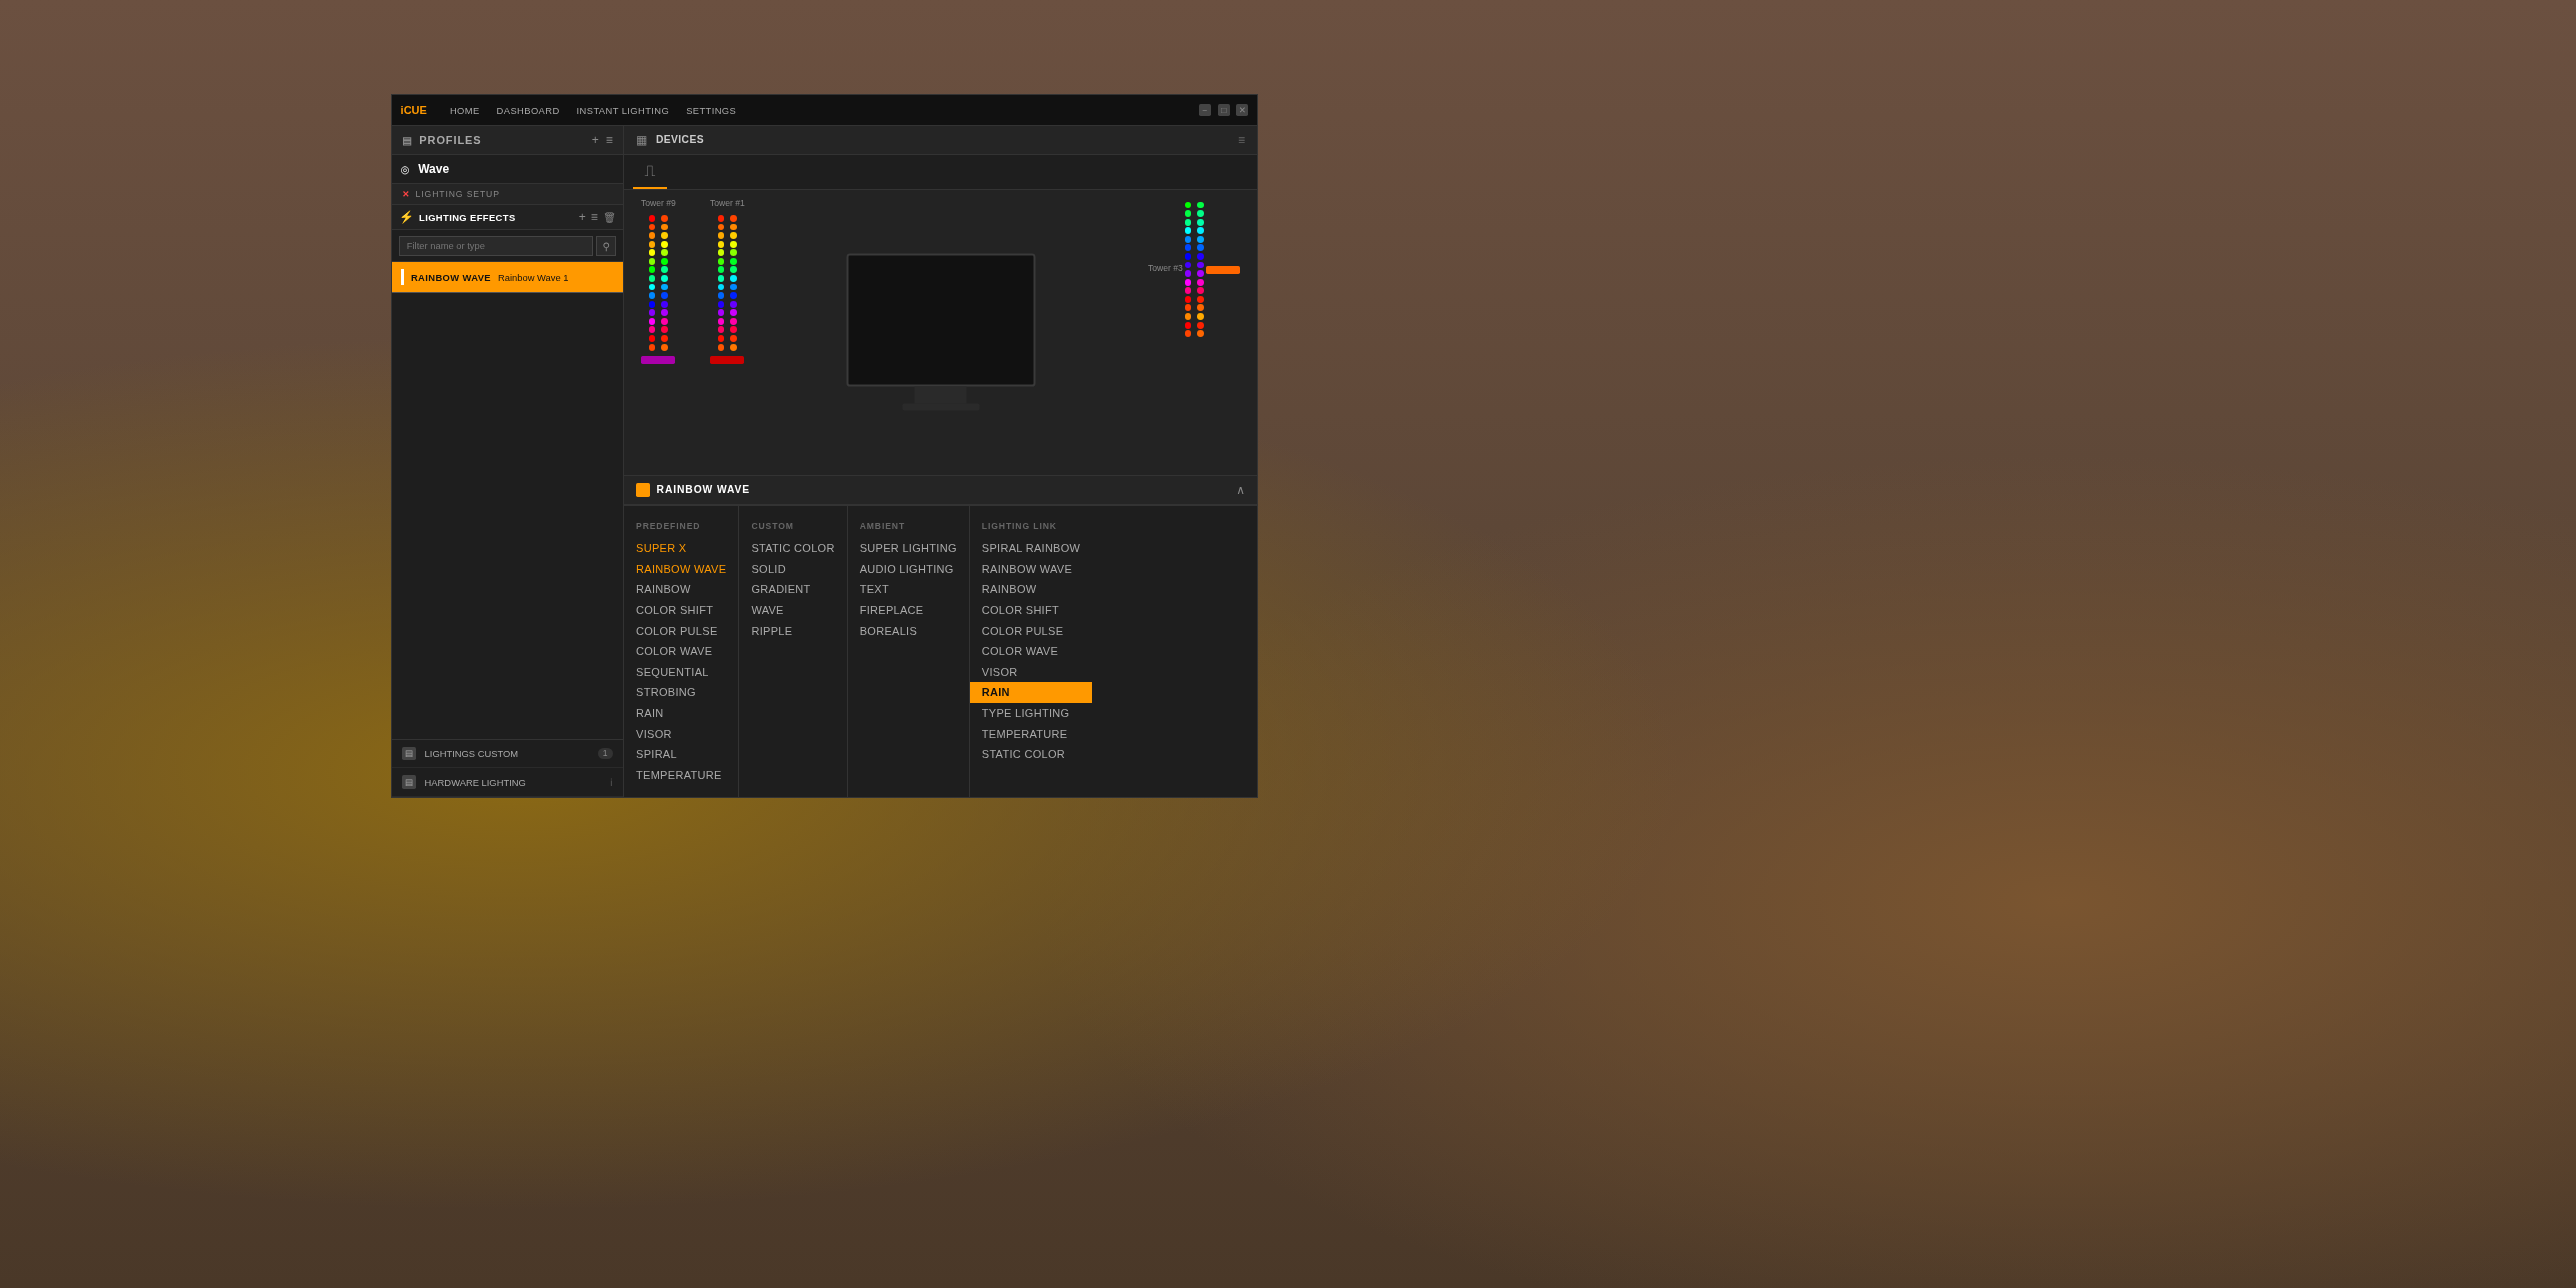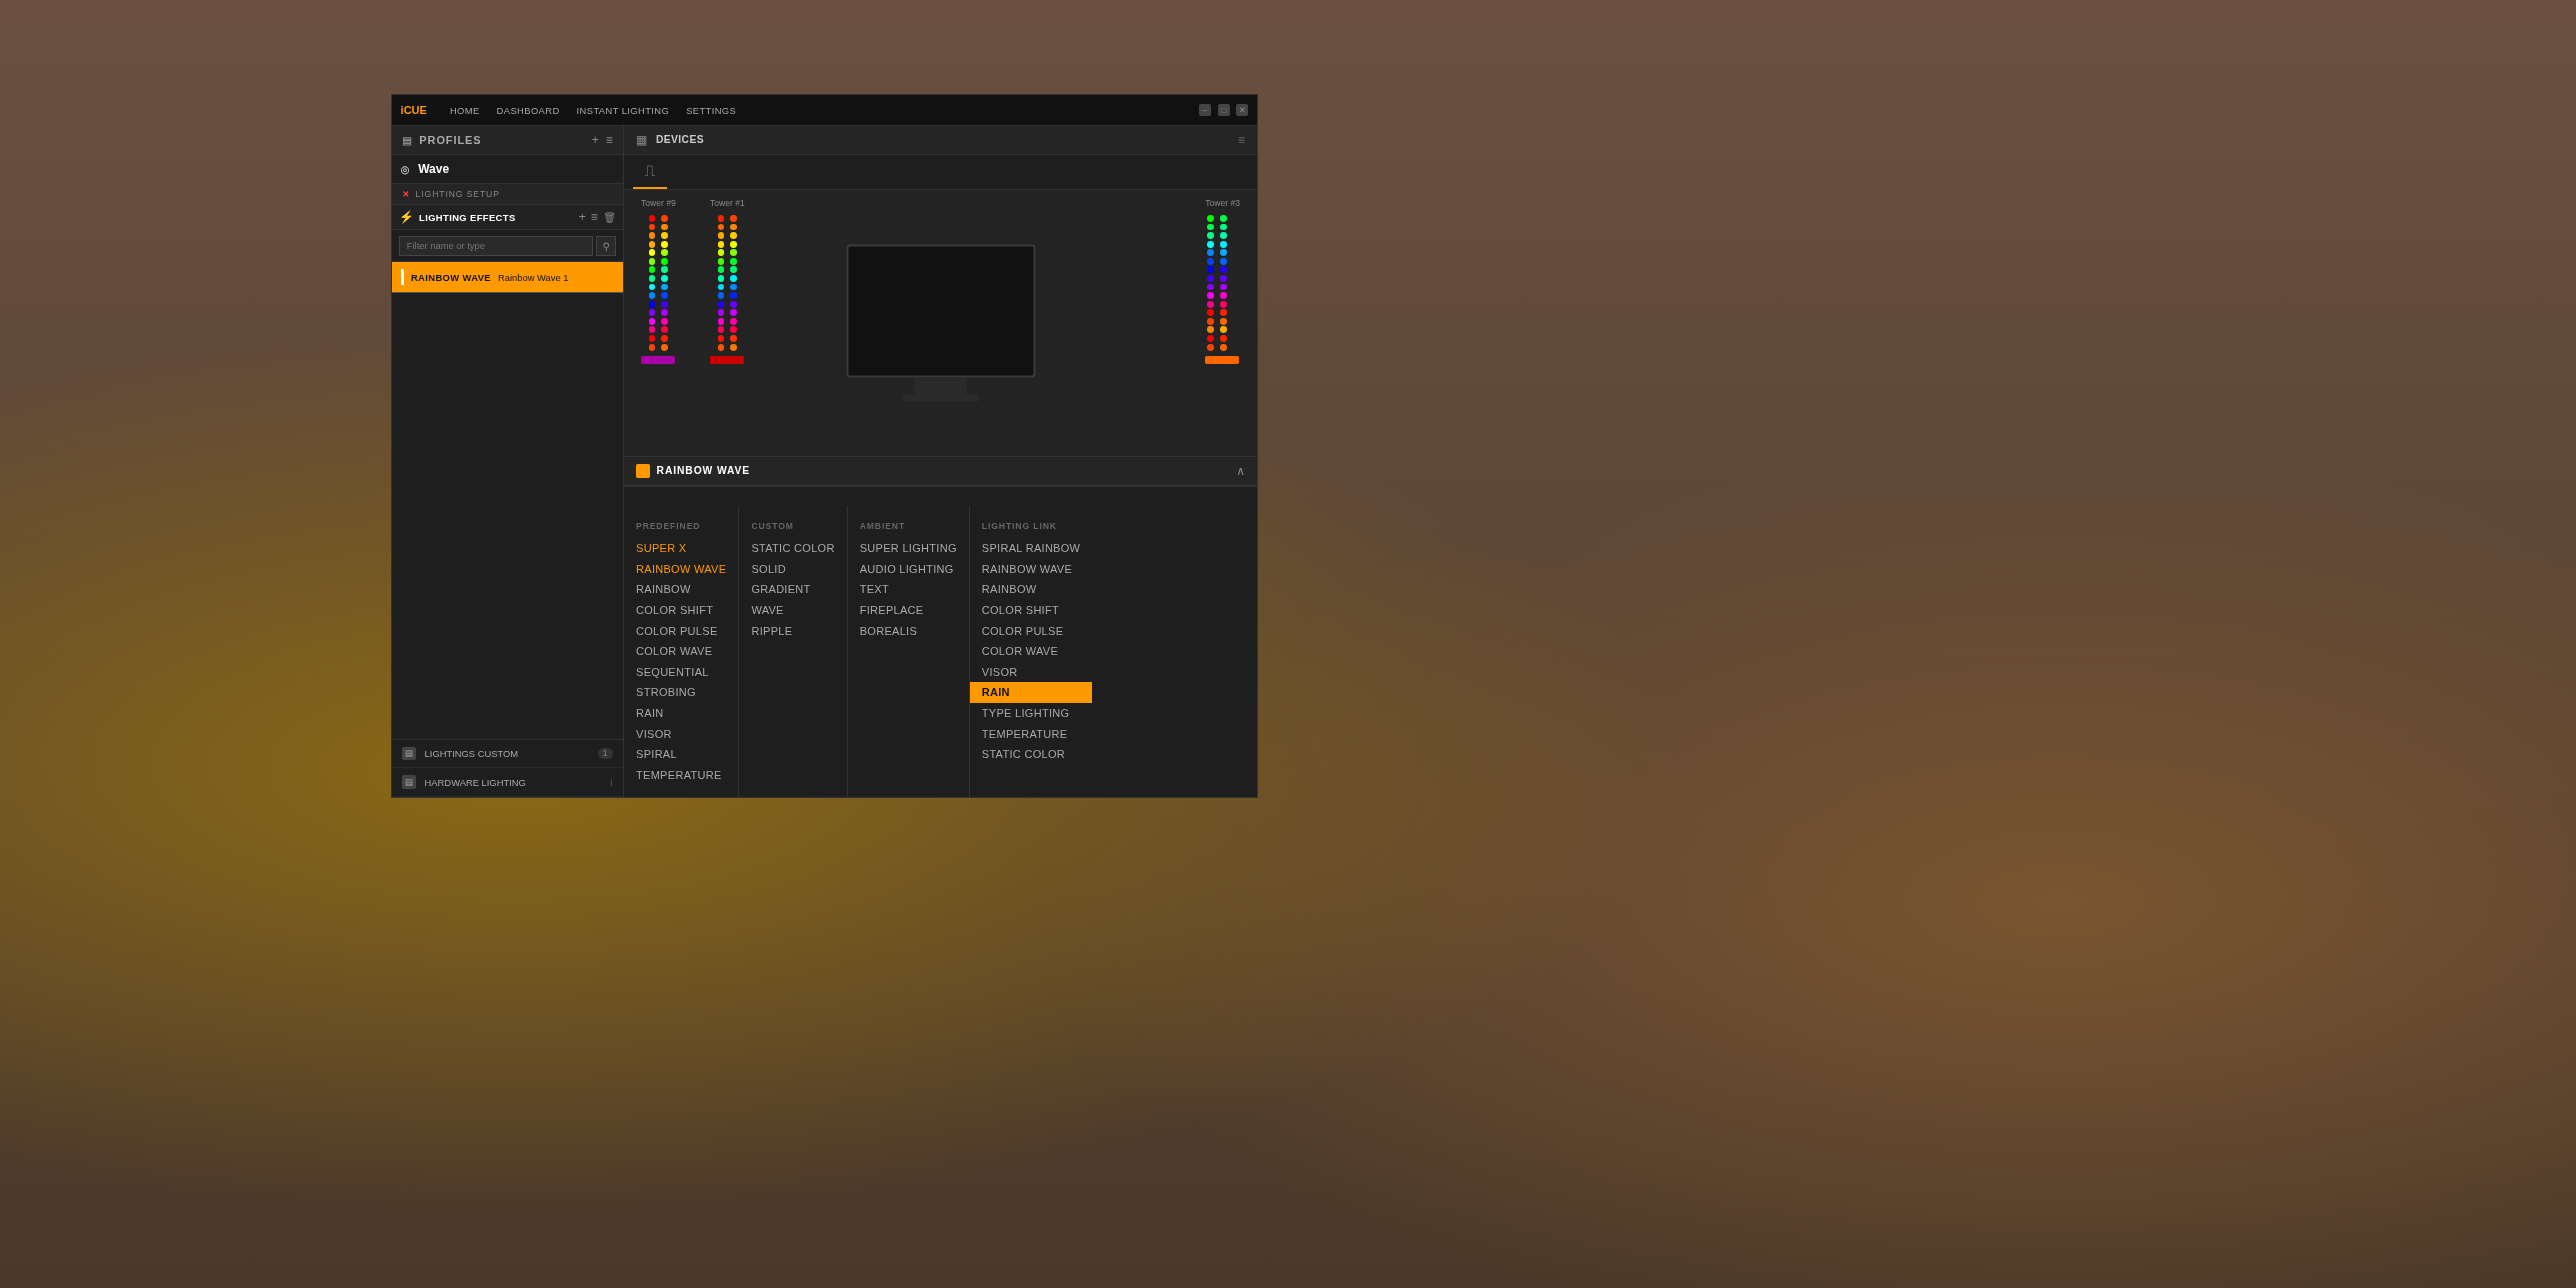--- a/index.html
+++ b/index.html
@@ -408,21 +408,20 @@
       display: flex;
       background: #1e1e1e;
       border-top: 0.9px solid #333;
       min-height: 189px;
     }
 
     .dropdown-col {
       border-right: 0.9px solid #333;
       padding: 12px 0;
       min-width: 103px;
-      margin-top: 19px;
     }
     .dropdown-col:last-child { border-right: none; }
 
     .dropdown-col-header {
       padding: 3.4px 12px 6.9px;
       font-size: 8.6px;
       color: #666;
       letter-spacing: 0.9px;
       font-weight: bold;
     }
@@ -624,21 +623,21 @@
           </div>
           <div style="width:34px;height:8.6px;background:#cc0000;border-radius:1.7px;margin-top:1.7px;"></div>
         </div>
 
         <div class="monitor-display">
           <div class="monitor-screen"></div>
           <div class="monitor-stand"></div>
           <div class="monitor-base"></div>
         </div>
 
-        <div style="position:absolute;right:17px;top:8.6px;display:flex;flex-direction:column;">
+        <div style="position:absolute;right:17px;top:8.6px;display:flex;flex-direction:row;align-items:center;">
           <span class="tower-label">Tower #3</span>
           <div style="display:flex;gap:2.6px;">
             <div class="led-column">
               <div class="led-dot" style="background:#00ff00;"></div>
               <div class="led-dot" style="background:#00ff44;"></div>
               <div class="led-dot" style="background:#00ff88;"></div>
               <div class="led-dot" style="background:#00ffff;"></div>
               <div class="led-dot" style="background:#0088ff;"></div>
               <div class="led-dot" style="background:#0044ff;"></div>
               <div class="led-dot" style="background:#0000ff;"></div>

